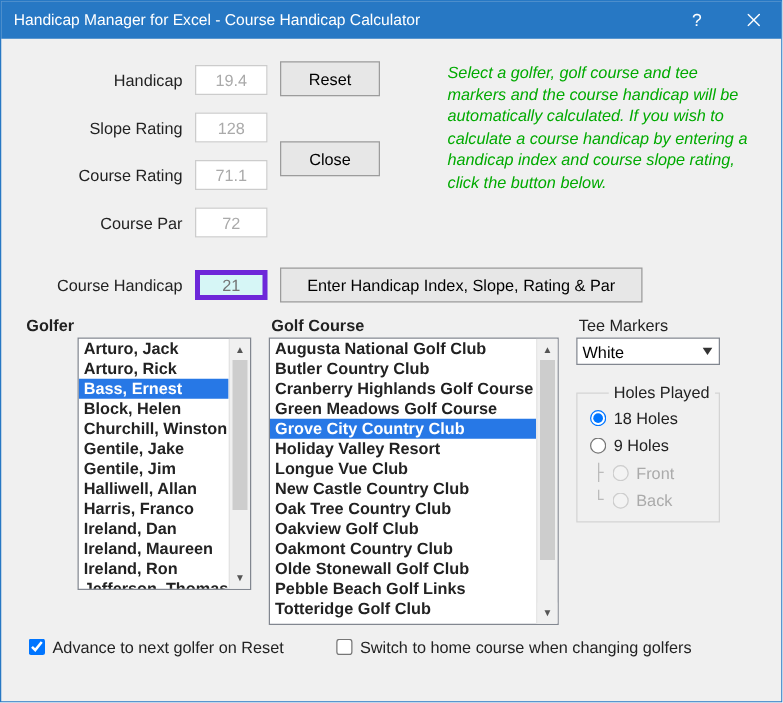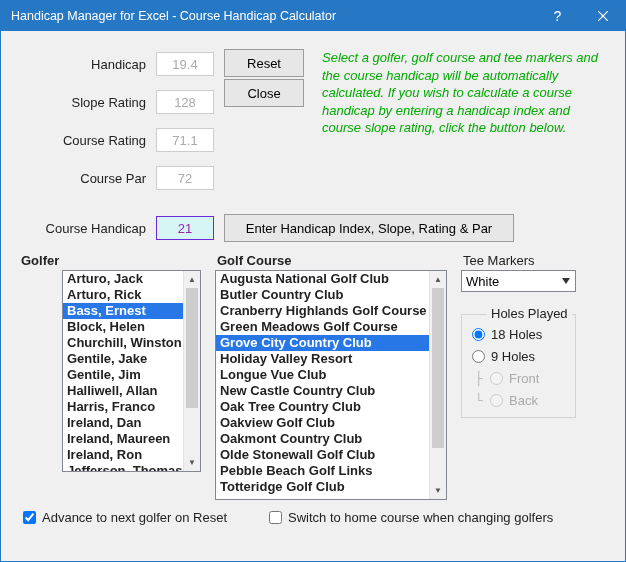--- a/index.html
+++ b/index.html
@@ -9,24 +9,24 @@
   .titlebar { height: 30px; background: #2778C4; color: #fff; display: flex; align-items: center; padding: 0 0 0 10px; font-size: 12.5px; }
   .titlebar .title { flex: 1; }
   .titlebar .help-btn { width: 45px; height: 30px; display: flex; align-items: center; justify-content: center; font-size: 14px; cursor: pointer; }
   .titlebar .close-btn { width: 45px; height: 30px; display: flex; align-items: center; justify-content: center; font-size: 12px; cursor: pointer; }
   .body { flex: 1; padding: 14px 18px 12px 18px; position: relative; }
   .top-area { display: flex; gap: 10px; margin-bottom: 12px; }
   .field-col { width: 195px; }
   .field-row { display: flex; align-items: center; height: 38px; }
   .field-label { flex: 1; text-align: right; padding-right: 10px; font-size: 13px; color: #222; }
   .field-input { width: 58px; height: 24px; border: 1px solid #ccc; background: #fff; text-align: center; font-size: 13px; color: #aaa; padding: 0 4px; }
-  .field-input.hc-out { background: #d6f6f6; color: #a21caf; border: 1px solid #6d28d9; }
+  .field-input.hc-out { background: #d6f6f6; color: #737373; border: 4px solid #6d28d9; }
   .btn-col { width: 88px; padding-top: 4px; }
-  .win-btn { width: 80px; height: 28px; border: 1px solid #9c9c9c; background: #e7e7e7; font-size: 13px; cursor: pointer; display: flex; align-items: center; justify-content: center; margin-bottom: 2px; }
-  .help-text { flex: 1; color: #0a0; font-style: italic; font-size: 13px; line-height: 1.35; padding-top: 4px; padding-right: 8px; }
+  .win-btn { width: 80px; height: 28px; border: 1px solid #9c9c9c; background: #e7e7e7; font-size: 13px; cursor: pointer; display: flex; align-items: center; justify-content: center; margin-bottom: 36px; }
+  .help-text { flex: 1; color: #0a0; font-style: italic; font-size: 13px; line-height: 1.35; padding-top: 4px; padding-right: 8px; margin-left: 36px; }
   .big-btn { height: 28px; border: 1px solid #9c9c9c; background: #e7e7e7; font-size: 13px; cursor: pointer; display: flex; align-items: center; justify-content: center; width: 290px; }
   .lists-area { display: flex; gap: 14px; margin-top: 6px; }
   .list-wrap { display: flex; flex-direction: column; font-weight: bold; }
   .list-label { font-size: 13px; color: #222; margin-bottom: 2px; padding-left: 2px; }
   .listbox { border: 1px solid #828790; background: #fff; position: relative; overflow: hidden; }
   .listbox .items { position: absolute; left: 0; top: 0; right: 17px; bottom: 0; overflow: hidden; }
   .listbox .item { font-size: 13px; height: 16px; line-height: 16px; padding: 0 4px; white-space: nowrap; cursor: pointer; color: #222; }
   .listbox .item.selected { background: #2778e6; color: #fff; }
   .scrollbar { position: absolute; right: 0; top: 0; bottom: 0; width: 17px; background: #f0f0f0; border-left: 1px solid #e3e3e3; }
   .scrollbar .sbtn { height: 17px; background: #f0f0f0; display: flex; align-items: center; justify-content: center; font-size: 8px; color: #555; cursor: pointer; }

